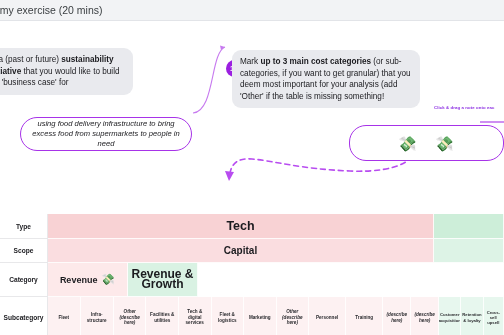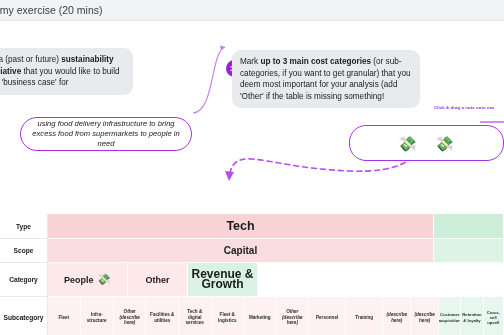--- a/index.html
+++ b/index.html
@@ -153,24 +153,23 @@
 
     <div class="trow r-scope">
       <div class="rowlabel">Scope</div>
       <div class="cell c-company" style="width:386px">Capital</div>
       <div class="cell g-scope" style="width:70px"></div>
     </div>
 
     <div class="trow r-cat">
       <div class="rowlabel">Category</div>
       <div class="cell c-cat" style="width:80px">
-        <span>People</span>
+        <span>Revenue</span>
         <span class="cat-emoji">💸</span>
       </div>
-      <div class="cell c-cat" style="width:60px">Other</div>
       <div class="cell g-cat" style="width:70px">Revenue &amp; Growth</div>
     </div>
 
     <div class="trow r-sub">
       <div class="rowlabel">Subcategory</div>
       <div class="cell c-sub" style="width:35px">Fleet</div>
       <div class="cell c-sub" style="width:36px">Infra-structure</div>
       <div class="cell c-sub it" style="width:35px">Other (describe here)</div>
       <div class="cell c-sub" style="width:35px">Facilities &amp; utilities</div>
       <div class="cell c-sub" style="width:35px">Tech &amp; digital services</div>

